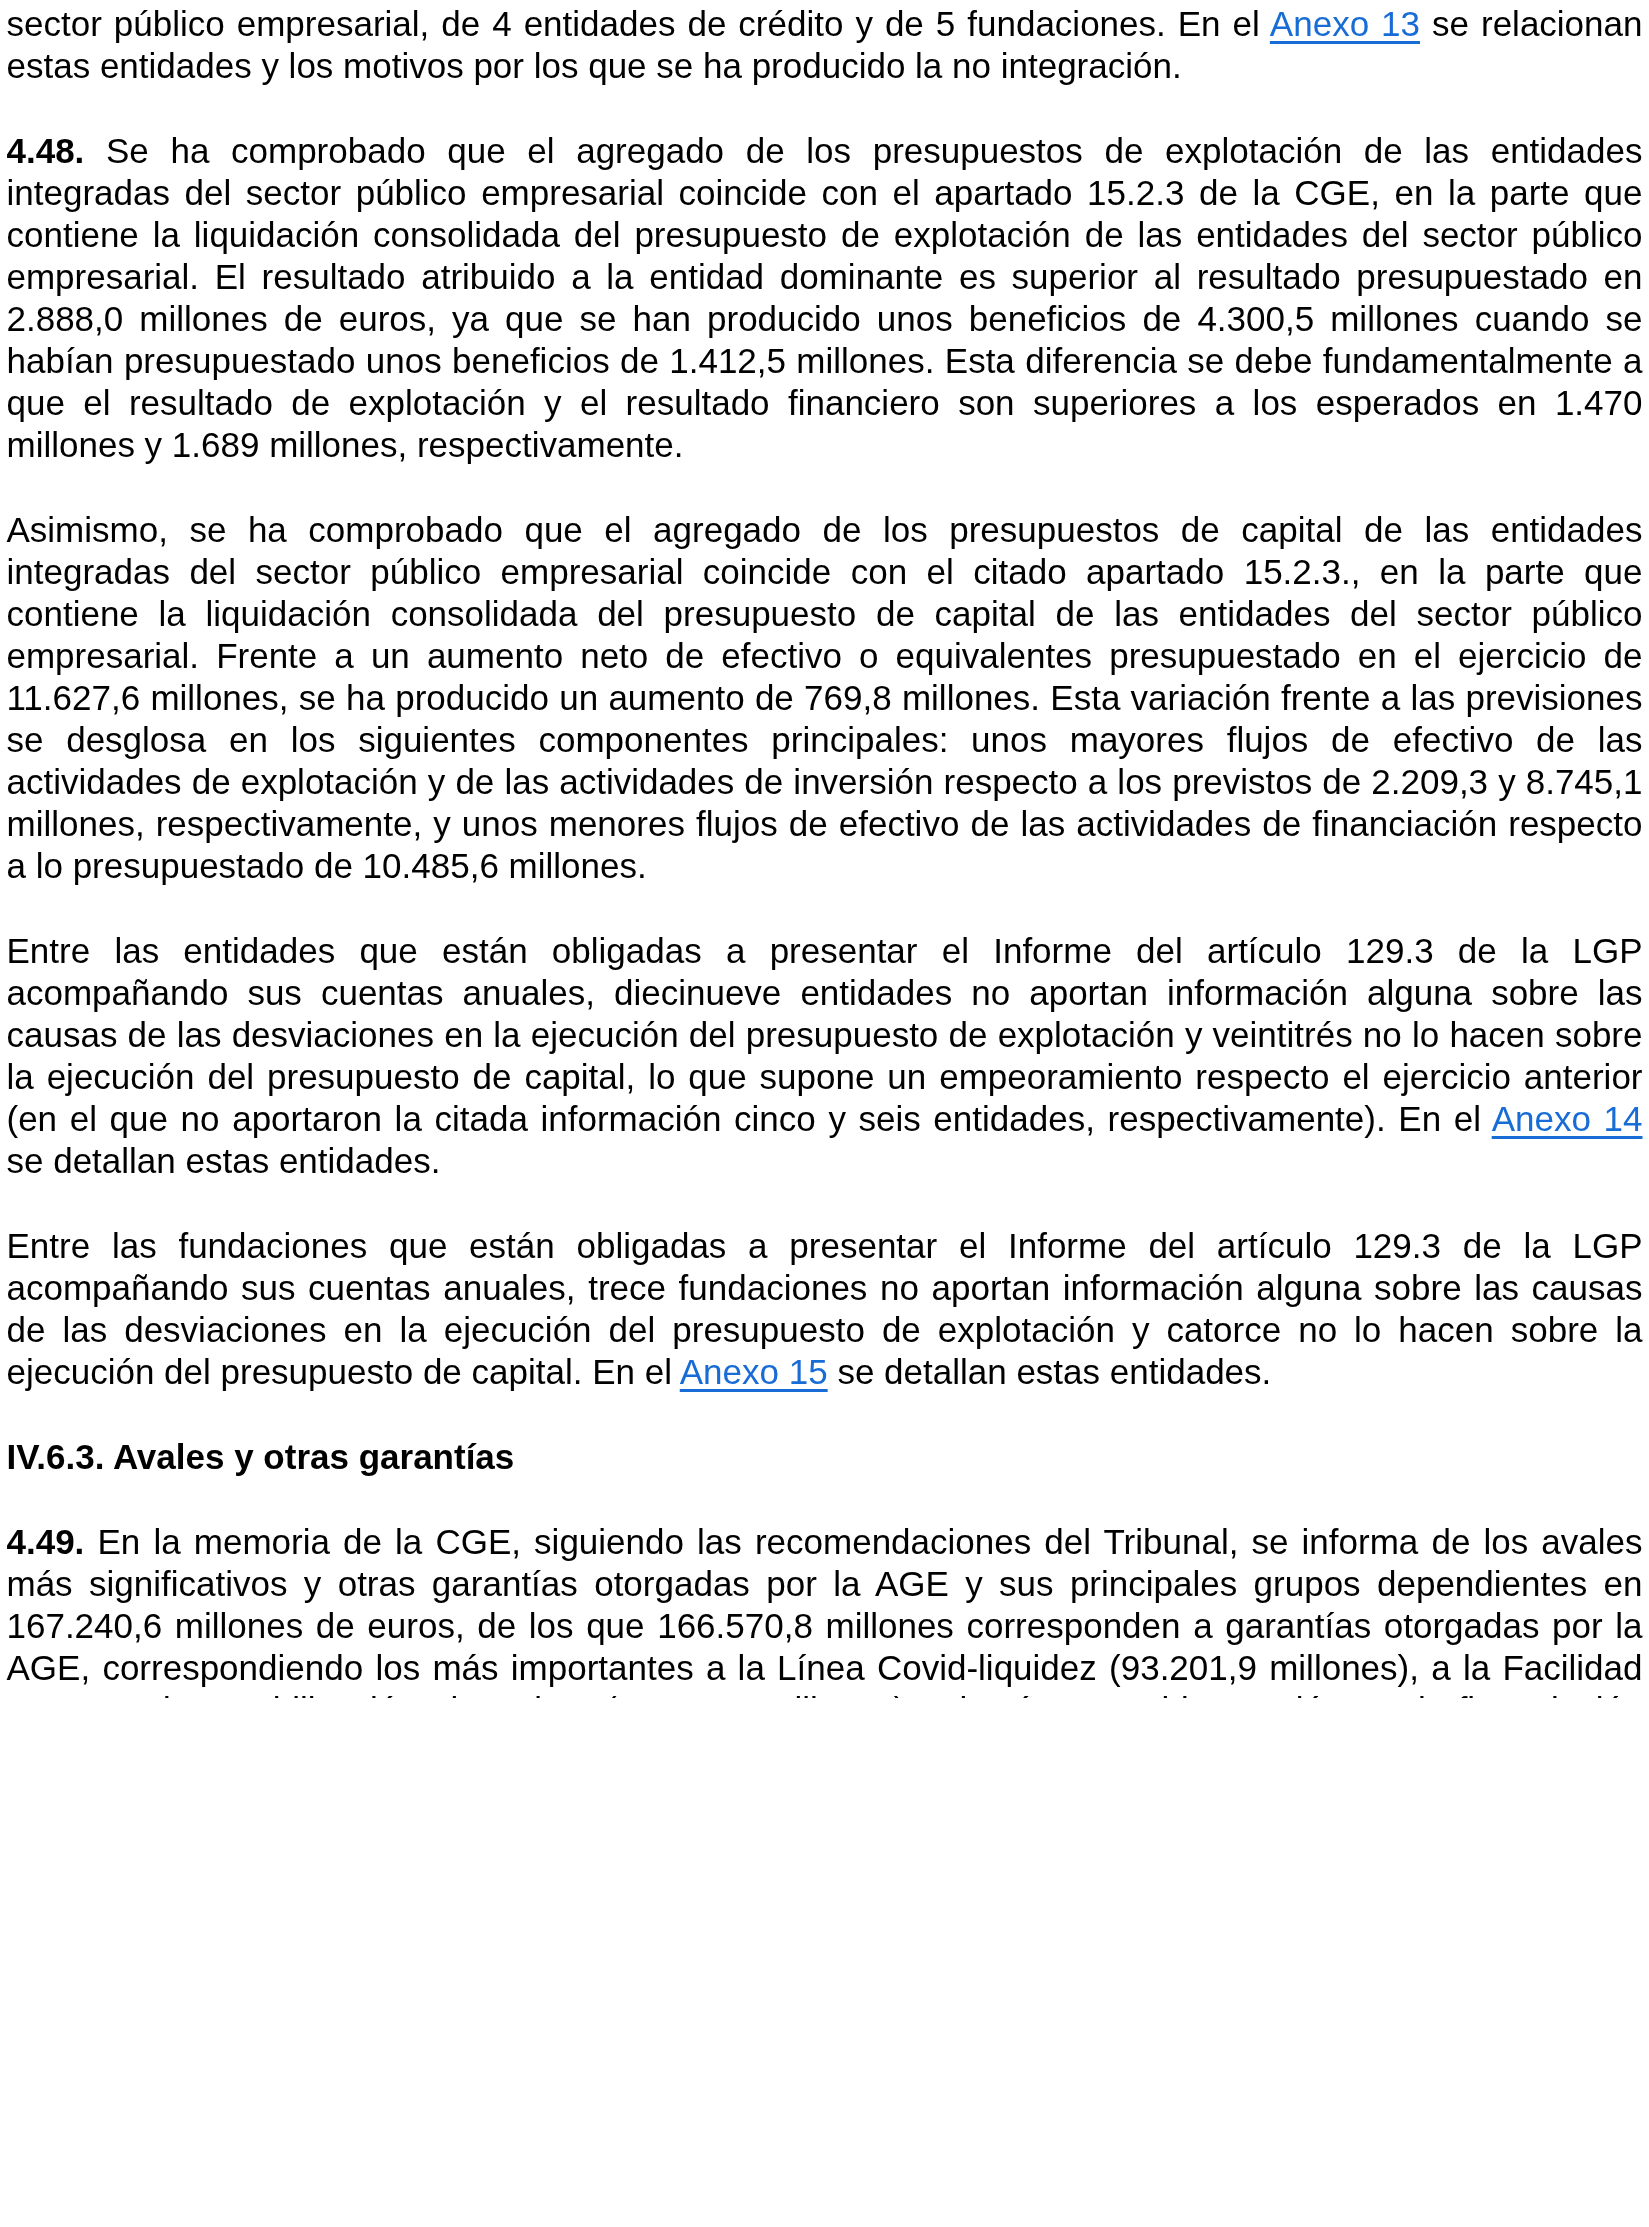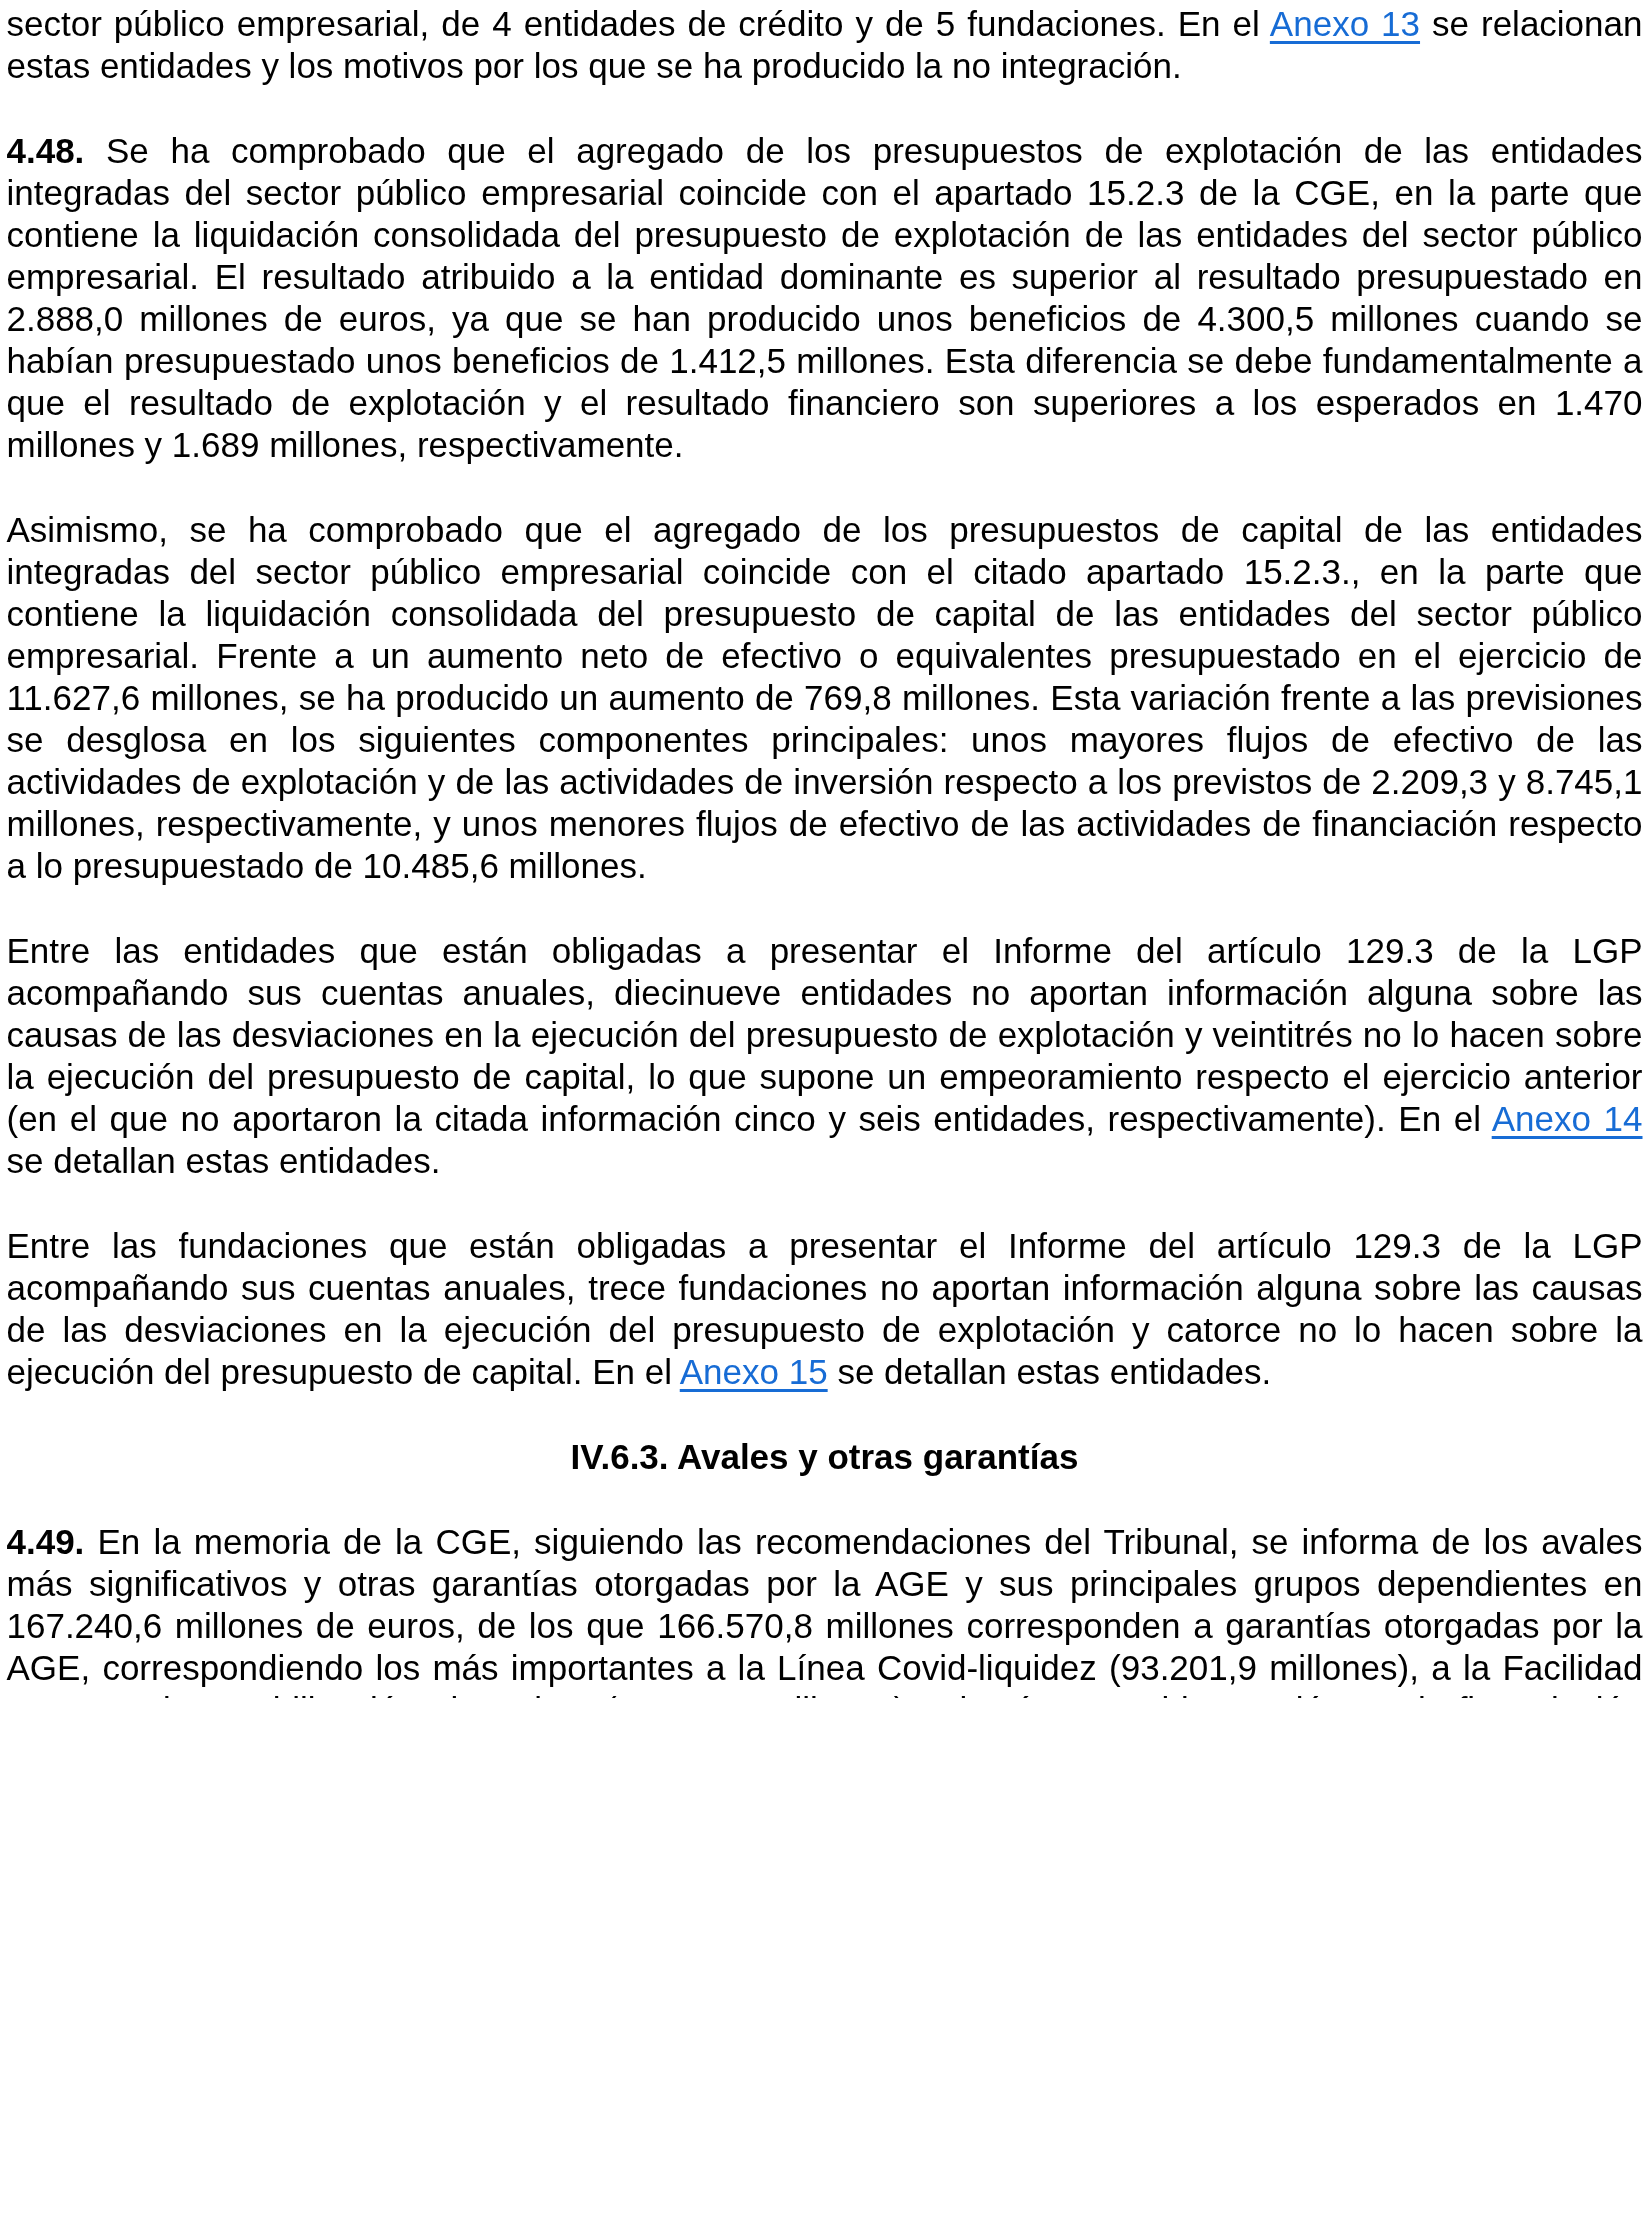--- a/index.html
+++ b/index.html
@@ -18,21 +18,21 @@
   p.para{
     margin:0 0 43px 0;
     text-align:justify;
   }
   .num{font-weight:700;margin-top:34px;}
   h3.heading{
     font-size:35px;
     line-height:42px;
     font-weight:700;
     margin:18.7px 0 43px 0;
-    text-align:center;
+    text-align:left;
   }
   a.doc-link{
     color:var(--link-color,#176CD5);
     text-decoration:underline;
     text-decoration-thickness:3.2px;
     text-underline-offset:4.9px;
   }
 </style>
 </head>
 <body>

